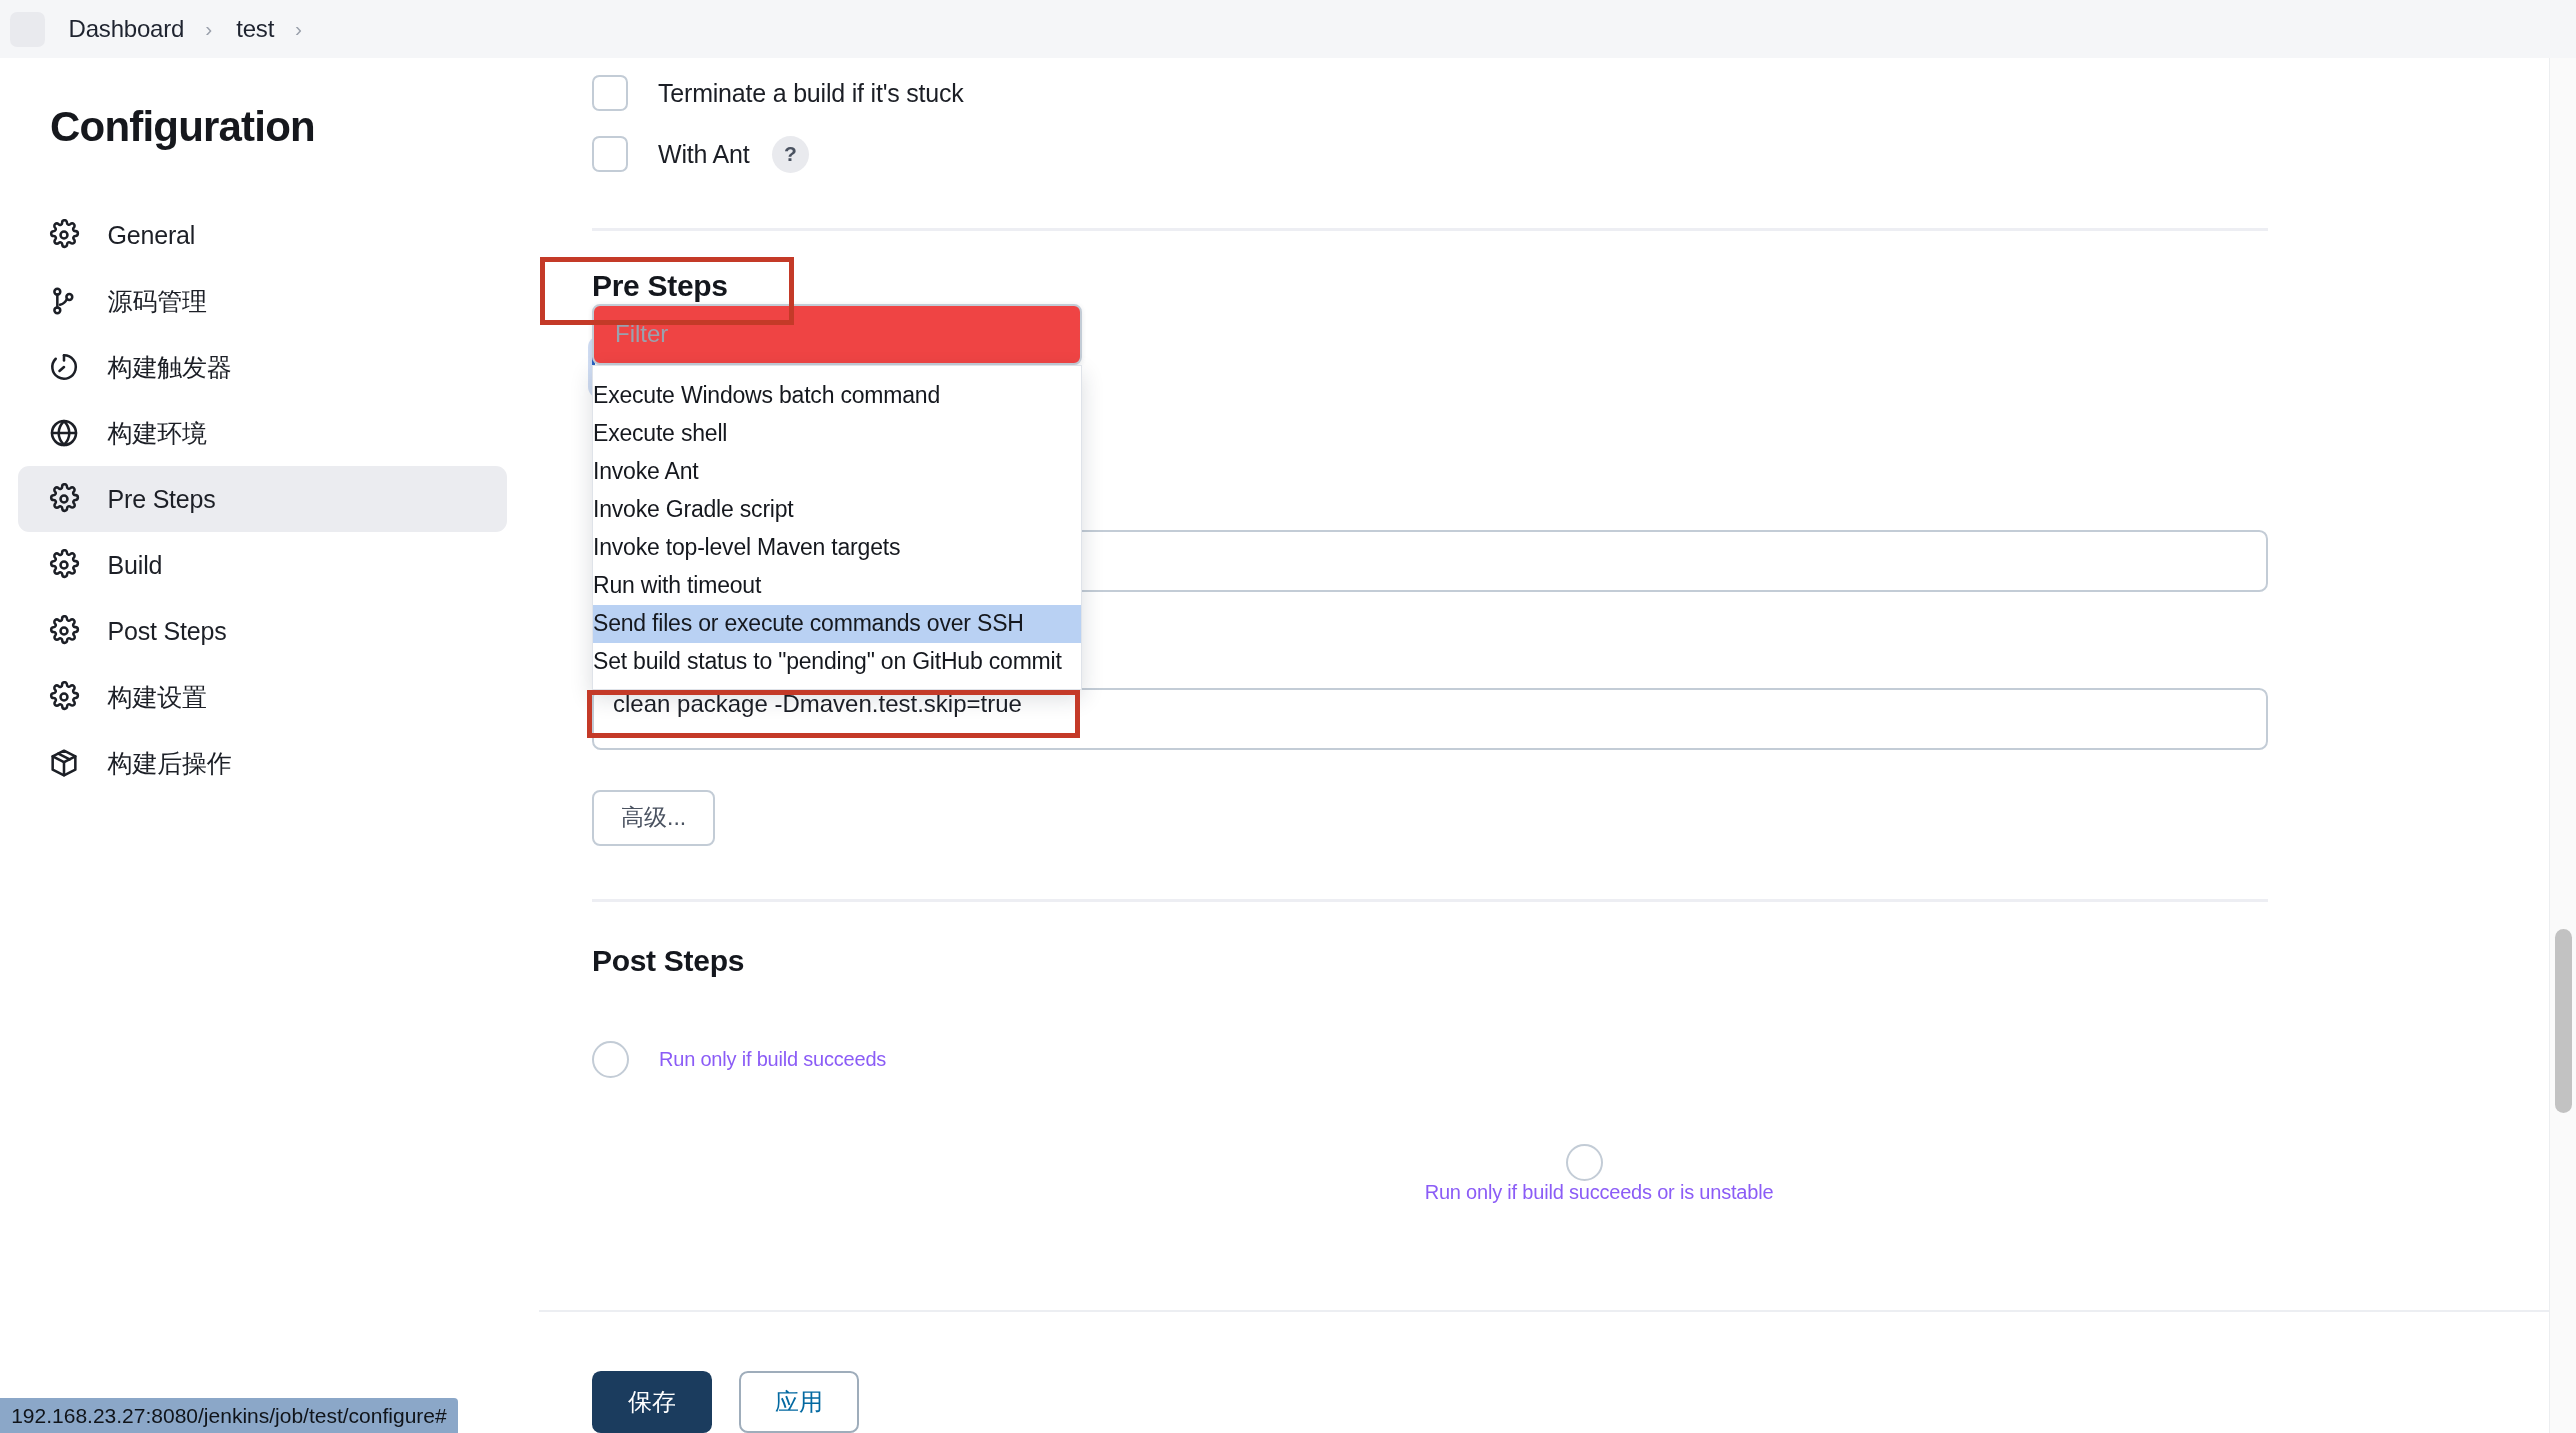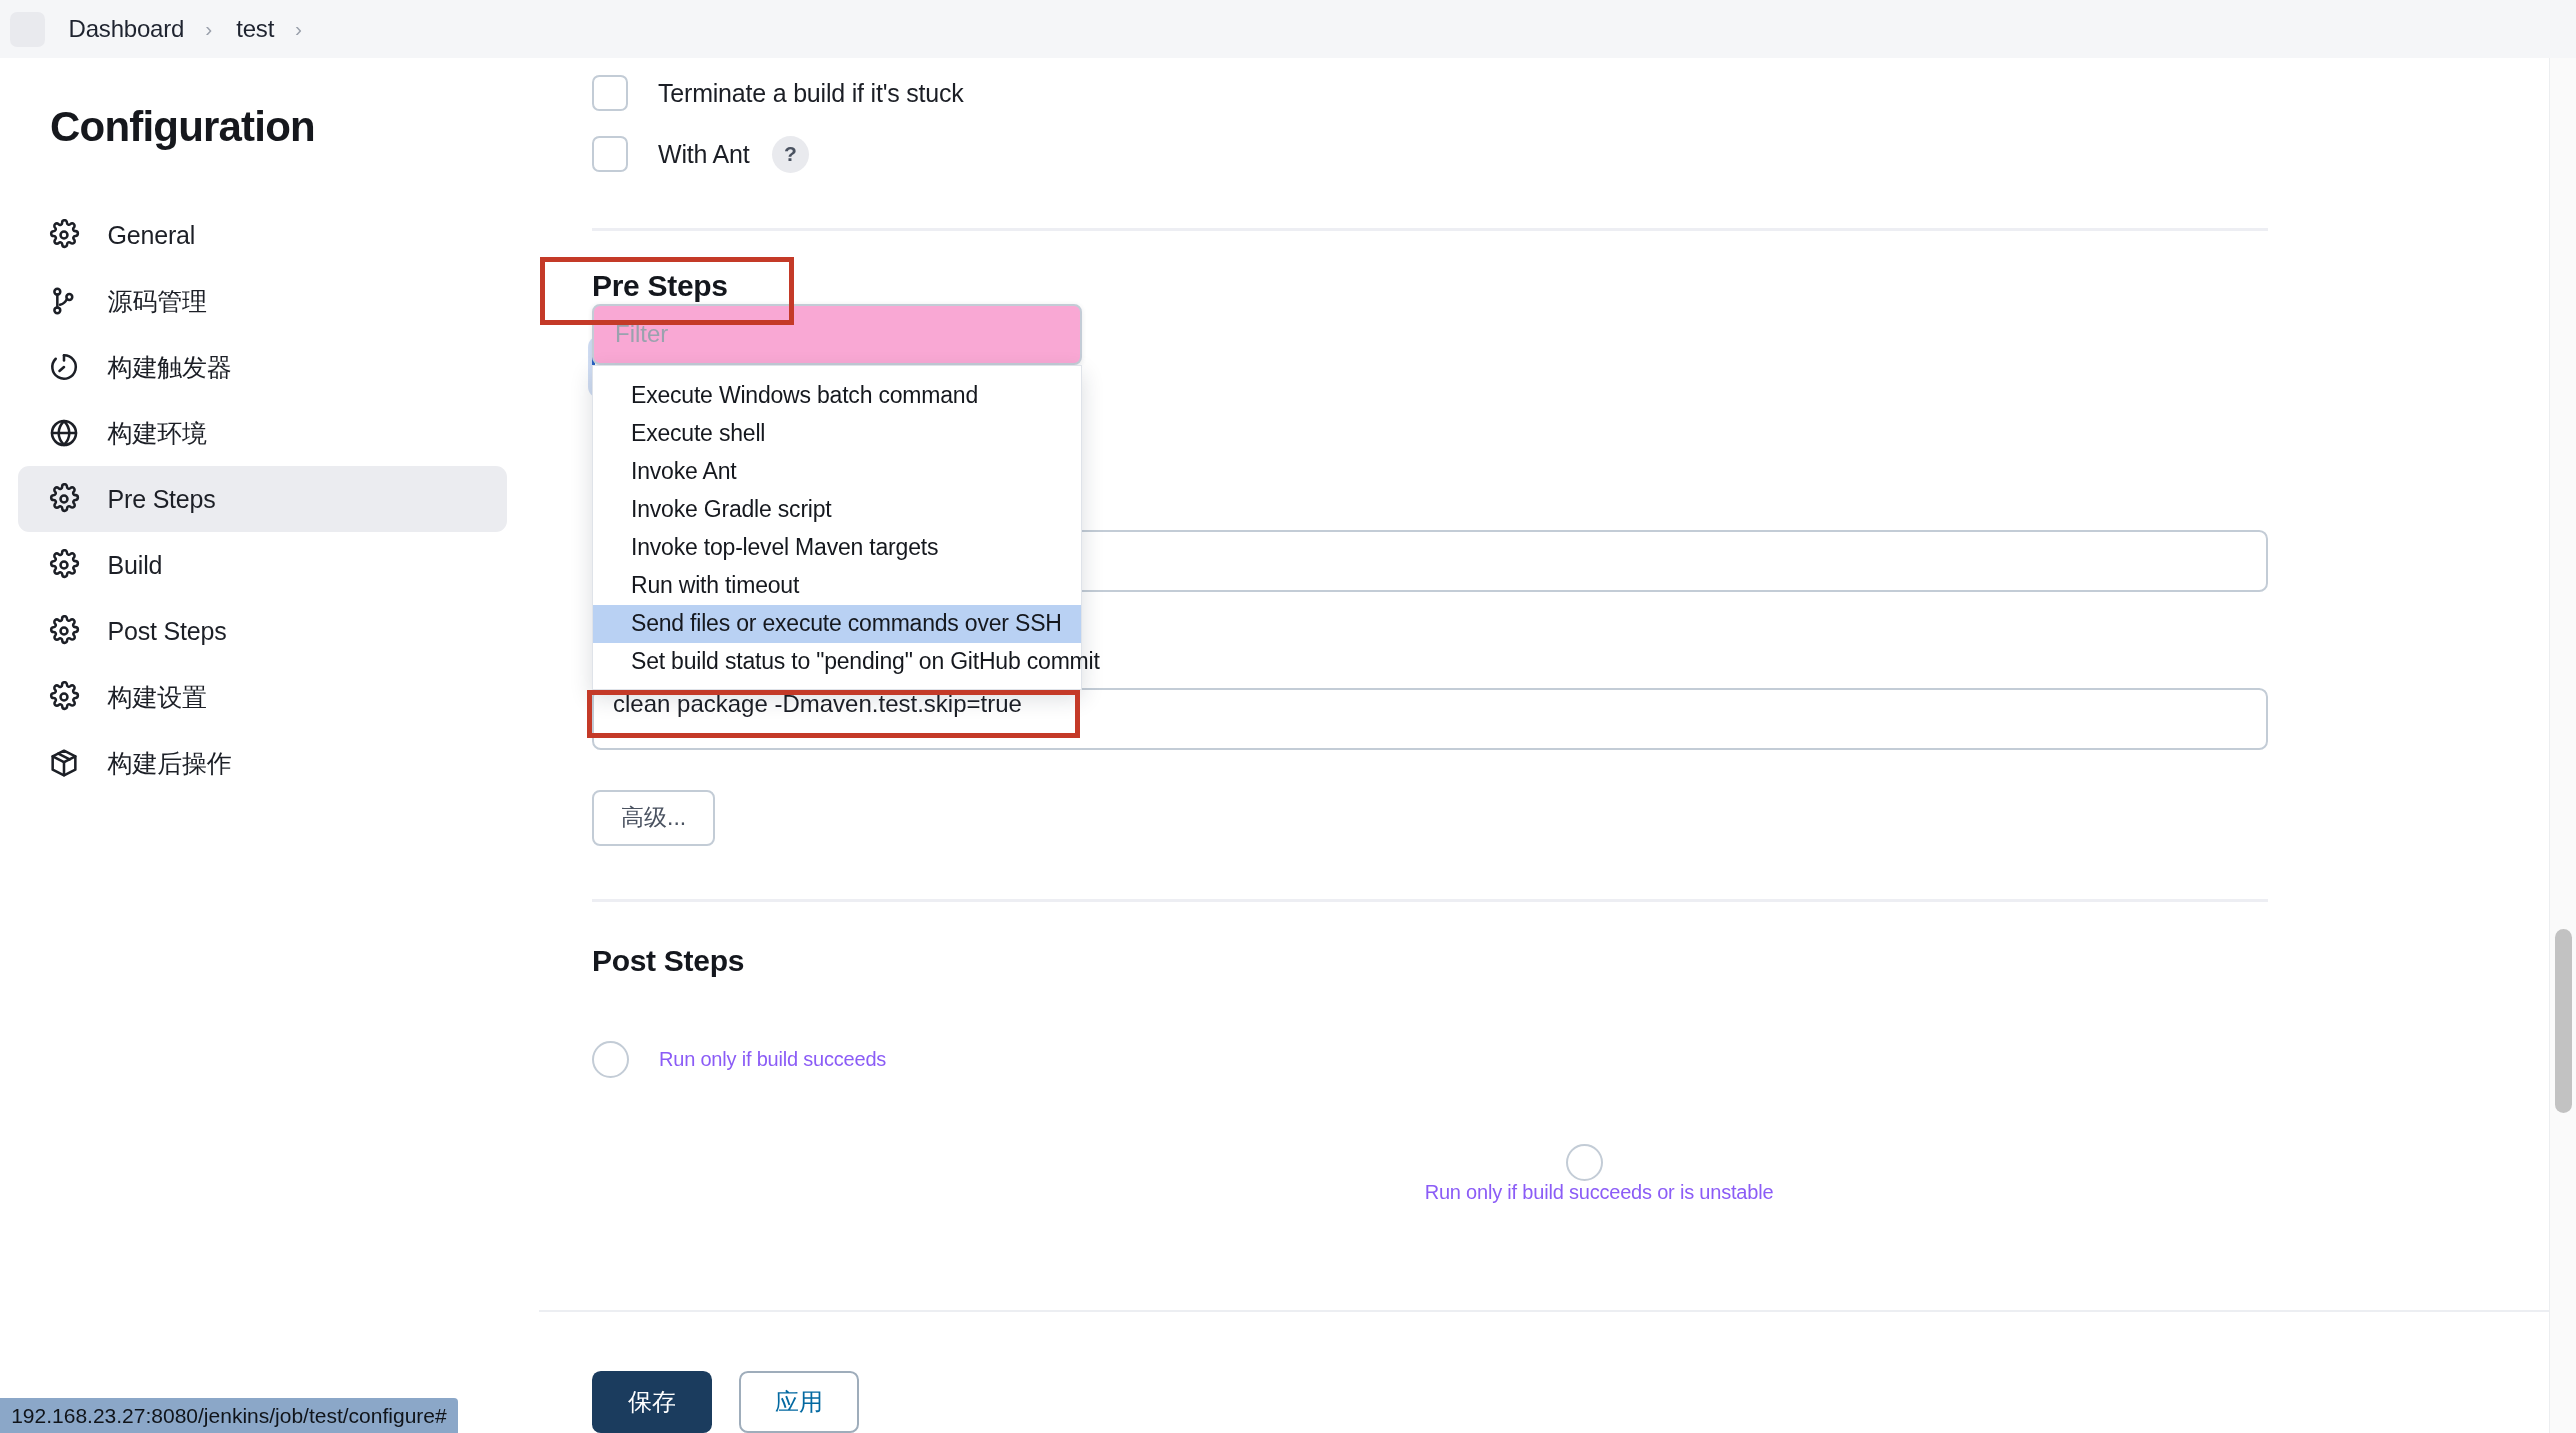--- a/index.html
+++ b/index.html
@@ -121,38 +121,38 @@
   .dd-caret { margin-left: 14.4px; font-size: 17.6px; line-height: 1; }
 
   
   .dd-wrap {
     position: absolute; z-index: 30;
     left: 53px; top: 241px; width: 490px;
   }
   .dd-filter {
     width: 490px; height: 61px;
     border: 2.4px solid #c3ccd6; border-radius: 8px;
-    background: #f9a8d4; display: flex; align-items: center;
+    background: #ef4444; display: flex; align-items: center;
     padding-left: 21px; box-shadow: 0 1.6px 5.6px rgba(30,40,60,0.10);
   }
   .dd-filter input {
     border: 0; outline: 0; background: transparent;
     font-family: "Liberation Sans", sans-serif;
     font-size: 24px; color: #1b1e25; width: 100%;
   }
   .dd-filter input::placeholder { color: #9aa2ae; }
   .dd-list {
     width: 490px; background: #ffffff;
     border: 1.6px solid #dfe3e9;
     box-shadow: 0 8px 21px rgba(25,35,55,0.16);
     padding: 11.2px 0 8px 0;
   }
   .dd-item {
     height: 38px; display: flex; align-items: center;
-    padding-left: 38px; font-size: 23px;
+    font-size: 23px;
     color: #15181e; letter-spacing: -0.2px;
     cursor: pointer; white-space: nowrap;
   }
   .dd-item.sel { background: #b9d1f3; }
 
   
   .text-input {
     height: 62px; width: 1676px;
     border: 2.4px solid #c3ccd6; border-radius: 8.8px;
     background: #fff; display: flex; align-items: flex-start;

